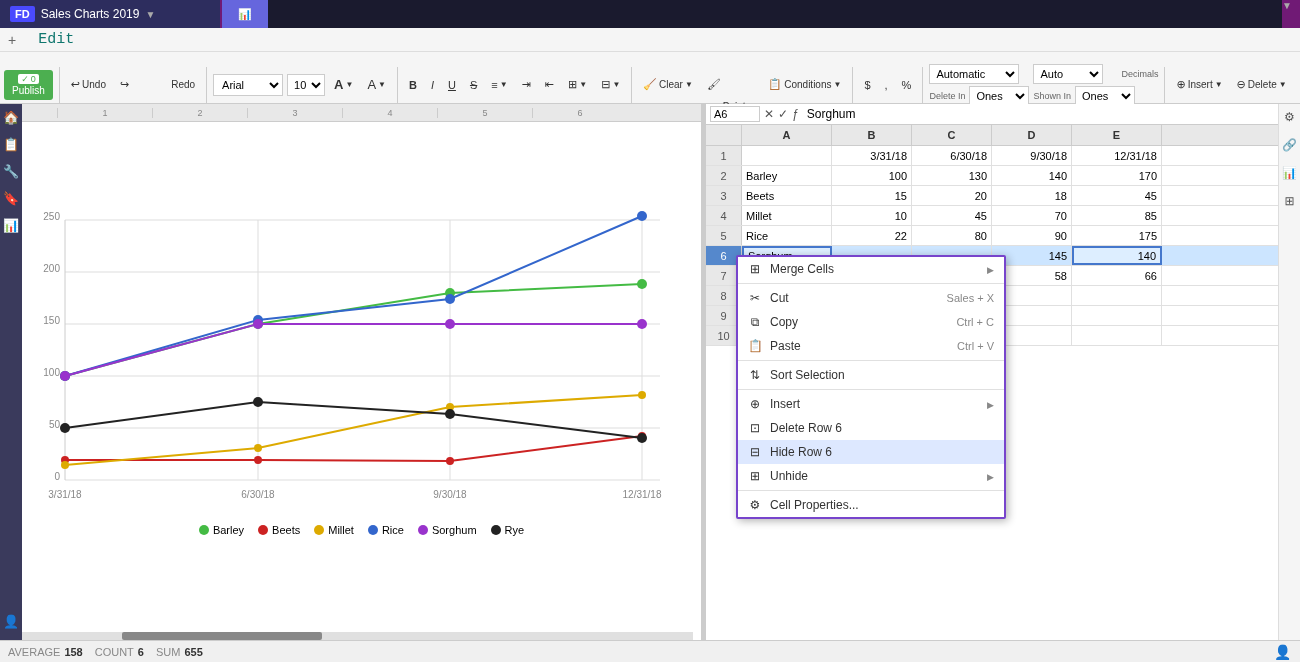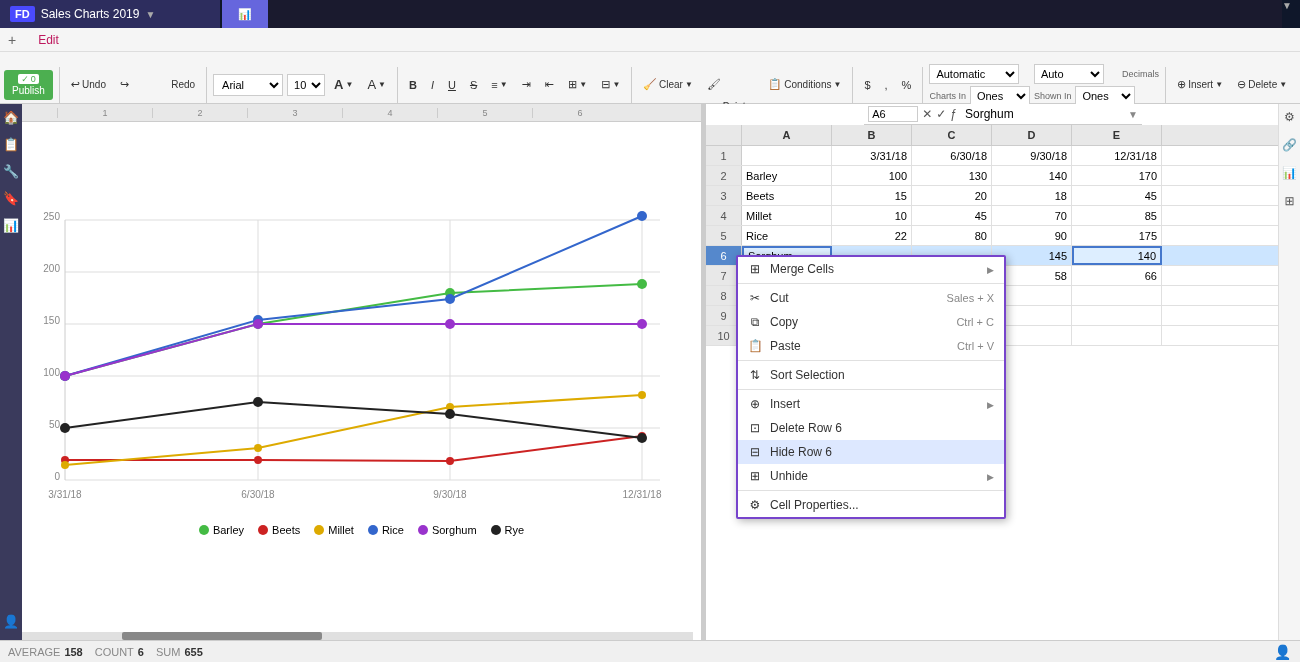--- a/index.html
+++ b/index.html
@@ -2,21 +2,21 @@
 <html><head>
   <meta charset="utf-8">
   <style>
     * { box-sizing: border-box; margin: 0; padding: 0; font-family: Arial, sans-serif; }
     body { width: 1300px; height: 662px; overflow: hidden; background: #f0f0f0; font-size: 12px; }
 
     
     .top-bar {
       display: flex;
       height: 28px;
-      background: #0f172a;
+      background: #701a75;
       color: white;
     }
     .top-bar-left {
       display: flex;
       align-items: center;
       background: #2d2d5e;
       height: 100%;
       padding: 0 10px;
       gap: 6px;
       min-width: 220px;
@@ -51,23 +51,24 @@
     .menu-bar {
       display: flex;
       align-items: center;
       height: 24px;
       background: #f5f5f5;
       border-bottom: 1px solid #ddd;
       padding: 0 8px;
       gap: 16px;
     }
     .menu-item {
-      font-size: 12px;
+      font-size: 15px;
       cursor: pointer;
-      color: #be185d;
+      color: #0f766e;
+      font-family: Liberation Mono, monospace;
     }
 
     
     .toolbar {
       display: flex;
       align-items: center;
       height: 52px;
       background: #f5f5f5;
       border-bottom: 1px solid #ccc;
       padding: 2px 4px;
@@ -518,21 +519,21 @@
 
     <div class="toolbar-sep"></div>
 
     <div class="toolbar-group">
       <div class="toolbar-row">
         <select class="toolbar-select toolbar-select-wide">
           <option>Automatic</option>
         </select>
       </div>
       <div class="toolbar-row">
-        <span class="entered-label">Charts In</span>
+        <span class="entered-label">Delete In</span>
         <select class="toolbar-select" style="width:60px; margin-left:2px;">
           <option>Ones</option>
         </select>
       </div>
     </div>
     <div class="toolbar-group">
       <div class="toolbar-row">
         <select class="toolbar-select">
           <option>Auto</option>
         </select>
@@ -691,21 +692,21 @@
         </div>
       </div>
 
       <div style="height:8px; background:#e0e0e0; position:absolute; bottom:22px; left:0; right:8px;">
         <div style="background:#888; height:100%; width:200px; margin-left:100px; border-radius:2px;"></div>
       </div>
     </div>
 
     <div style="width:4px; background:#ccc; cursor:col-resize;"></div>
 
-    <div style="flex:1; display:flex; flex-direction:column; position:relative; background:white; overflow:hidden;align-items:center;">
+    <div style="flex:1; display:flex; flex-direction:column; position:relative; background:white; overflow:hidden;">
 
       <div class="formula-bar">
         <input class="cell-ref" type="text" value="A6" style="">
         <div class="formula-icons">
           <span>✕</span>
           <span>✓</span>
           <span>ƒ</span>
         </div>
         <input class="formula-input" type="text" value="Sorghum" style="">
         <span style="font-size:10px; color:#888;">▼</span>

